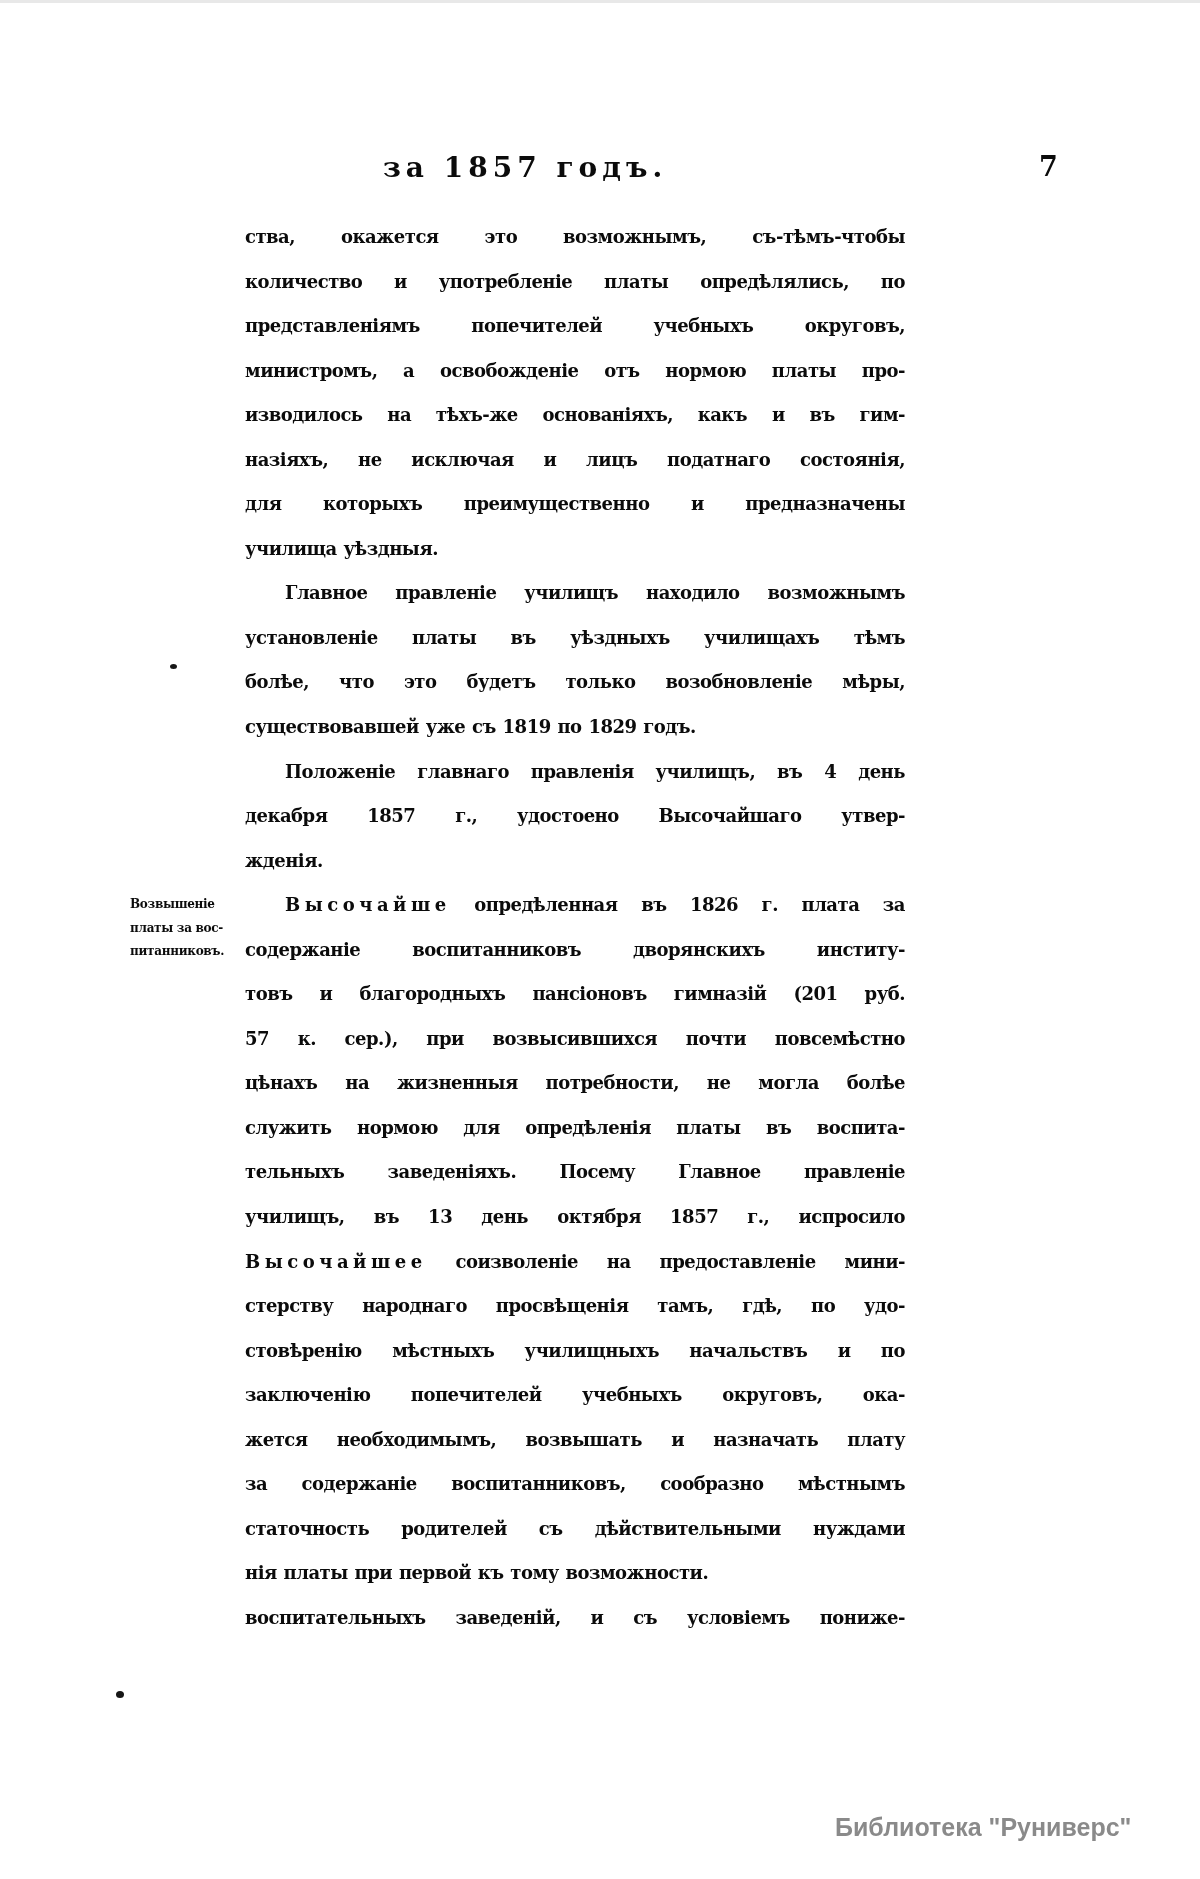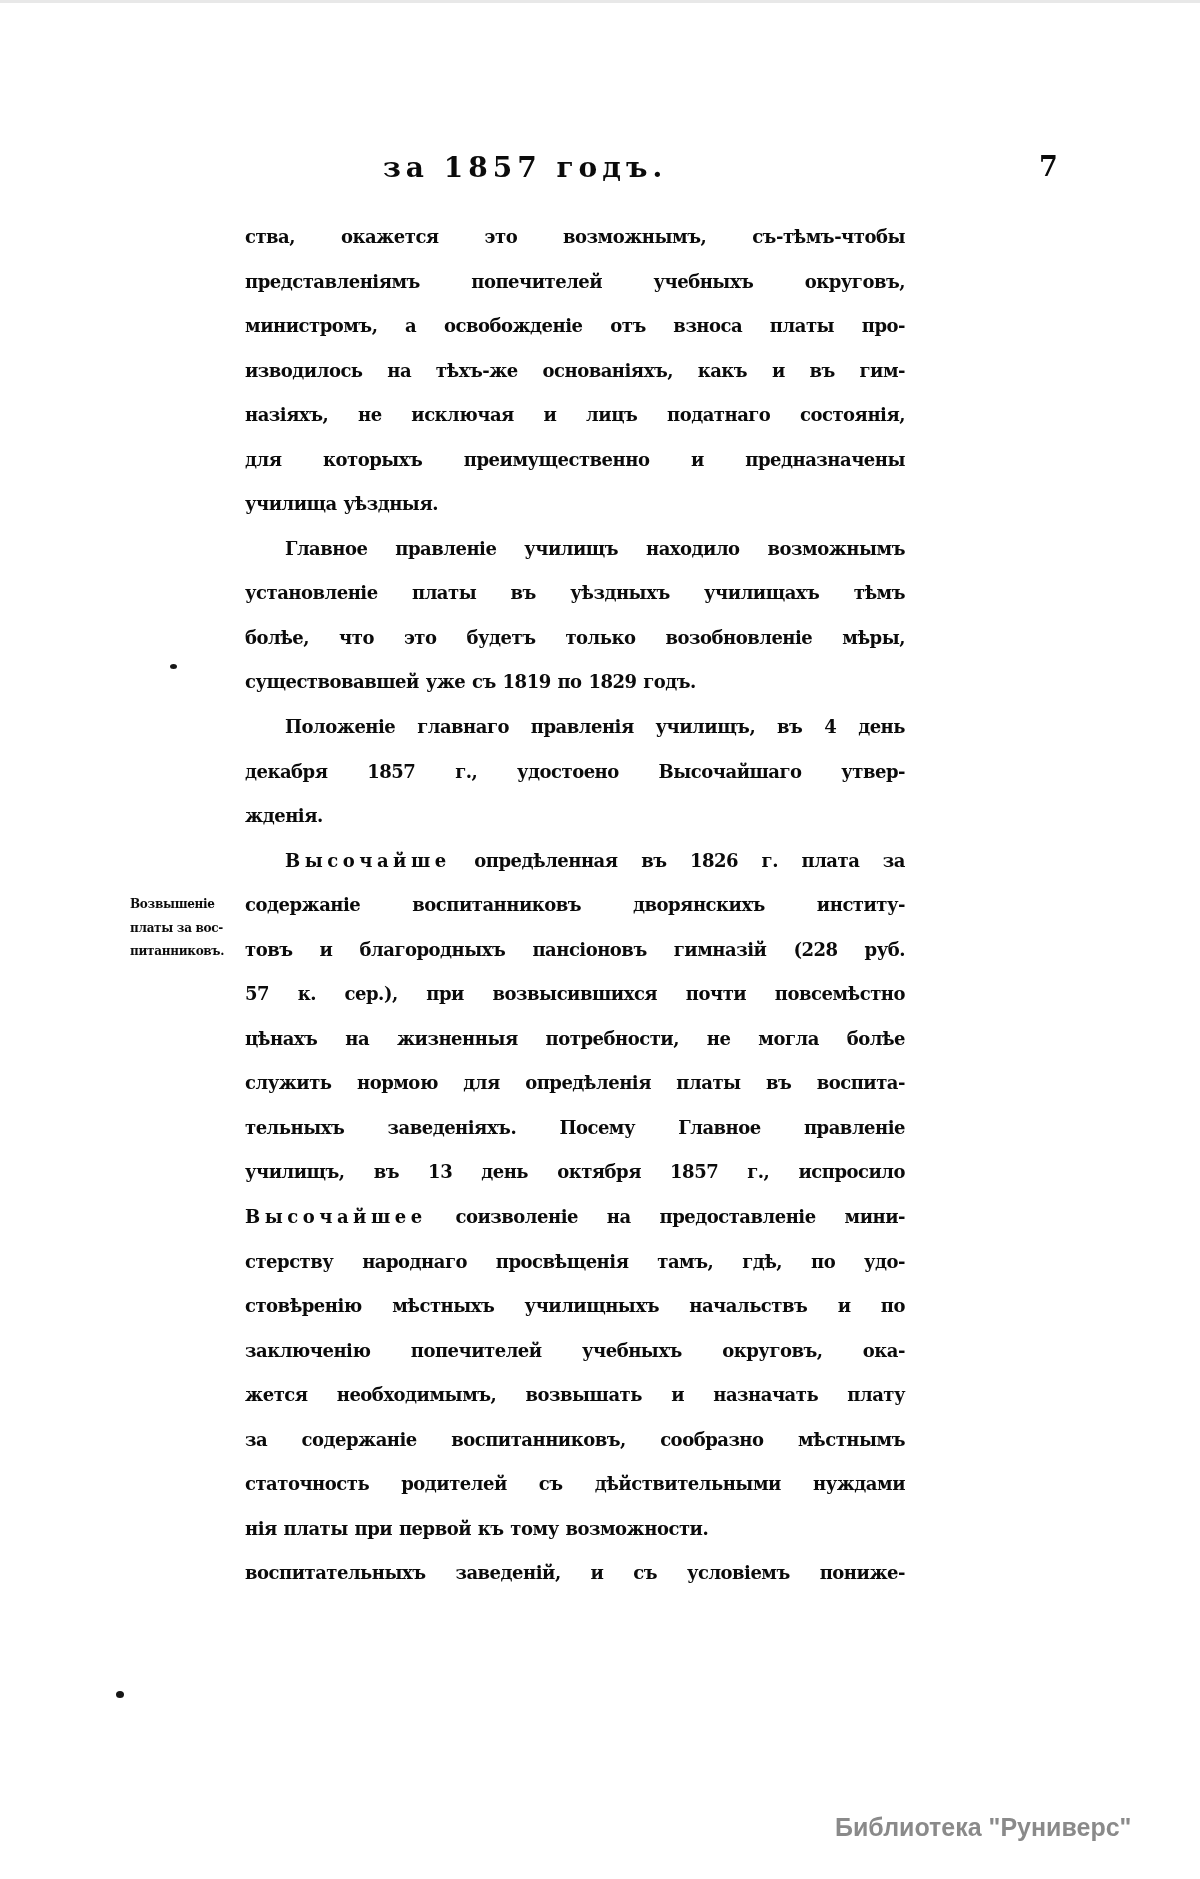--- a/index.html
+++ b/index.html
@@ -85,36 +85,37 @@
 <div class="page">
   <div class="header">за 1857 годъ.</div>
   <div class="pagenum">7</div>
   <aside class="margin-note">
       <div class="note-line">Возвышеніе</div>
       <div class="note-line">платы за вос-</div>
       <div class="note-line">питанниковъ.</div>
     </aside>
   <main class="body-text">
       <div class="line just">ства, окажется это возможнымъ, съ-тѣмъ-чтобы</div>
+      <div class="line just">количество и употребленіе платы опредѣлялись, по</div>
       <div class="line just">представленіямъ попечителей учебныхъ округовъ,</div>
-      <div class="line just">министромъ, а освобожденіе отъ взноса платы про-</div>
+      <div class="line just">министромъ, а освобожденіе отъ нормою платы про-</div>
       <div class="line just">изводилось на тѣхъ-же основаніяхъ, какъ и въ гим-</div>
       <div class="line just">назіяхъ, не исключая и лицъ податнаго состоянія,</div>
       <div class="line just">для которыхъ преимущественно и предназначены</div>
       <div class="line">училища уѣздныя.</div>
       <div class="line just indent">Главное правленіе училищъ находило возможнымъ</div>
       <div class="line just">установленіе платы въ уѣздныхъ училищахъ тѣмъ</div>
       <div class="line just">болѣе, что это будетъ только возобновленіе мѣры,</div>
       <div class="line">существовавшей уже съ 1819 по 1829 годъ.</div>
       <div class="line just indent">Положеніе главнаго правленія училищъ, въ 4 день</div>
       <div class="line just">декабря 1857 г., удостоено Высочайшаго утвер-</div>
       <div class="line">жденія.</div>
       <div class="line just indent"><span class="lead">Высочайше</span> опредѣленная въ 1826 г. плата за</div>
       <div class="line just">содержаніе воспитанниковъ дворянскихъ институ-</div>
-      <div class="line just">товъ и благородныхъ пансіоновъ гимназій (228 руб.</div>
+      <div class="line just">товъ и благородныхъ пансіоновъ гимназій (201 руб.</div>
       <div class="line just">57 к. сер.), при возвысившихся почти повсемѣстно</div>
       <div class="line just">цѣнахъ на жизненныя потребности, не могла болѣе</div>
       <div class="line just">служить нормою для опредѣленія платы въ воспита-</div>
       <div class="line just">тельныхъ заведеніяхъ. Посему Главное правленіе</div>
       <div class="line just">училищъ, въ 13 день октября 1857 г., испросило</div>
       <div class="line just"><span class="lead">Высочайшее</span> соизволеніе на предоставленіе мини-</div>
       <div class="line just">стерству народнаго просвѣщенія тамъ, гдѣ, по удо-</div>
       <div class="line just">стовѣренію мѣстныхъ училищныхъ начальствъ и по</div>
       <div class="line just">заключенію попечителей учебныхъ округовъ, ока-</div>
       <div class="line just">жется необходимымъ, возвышать и назначать плату</div>

